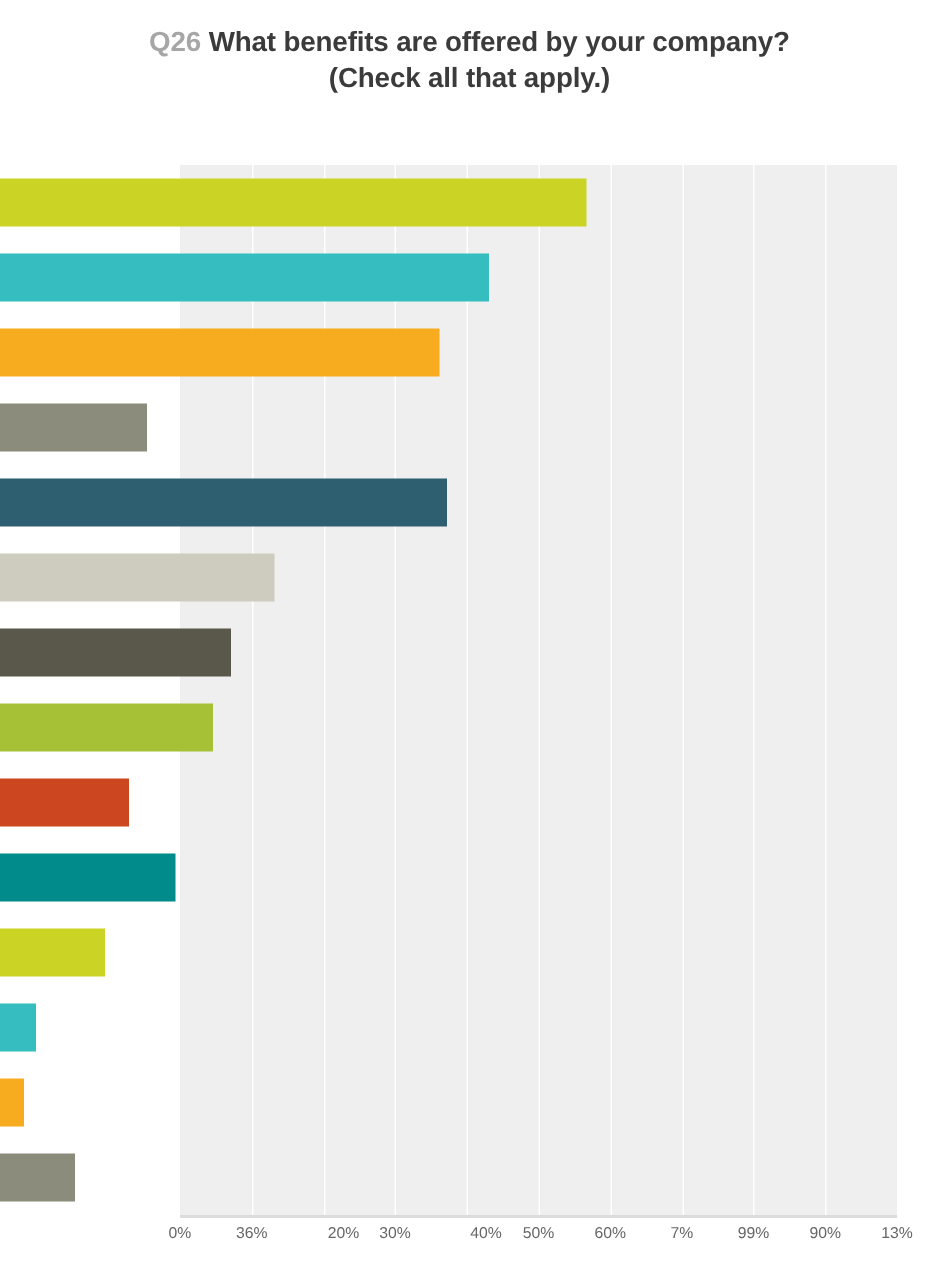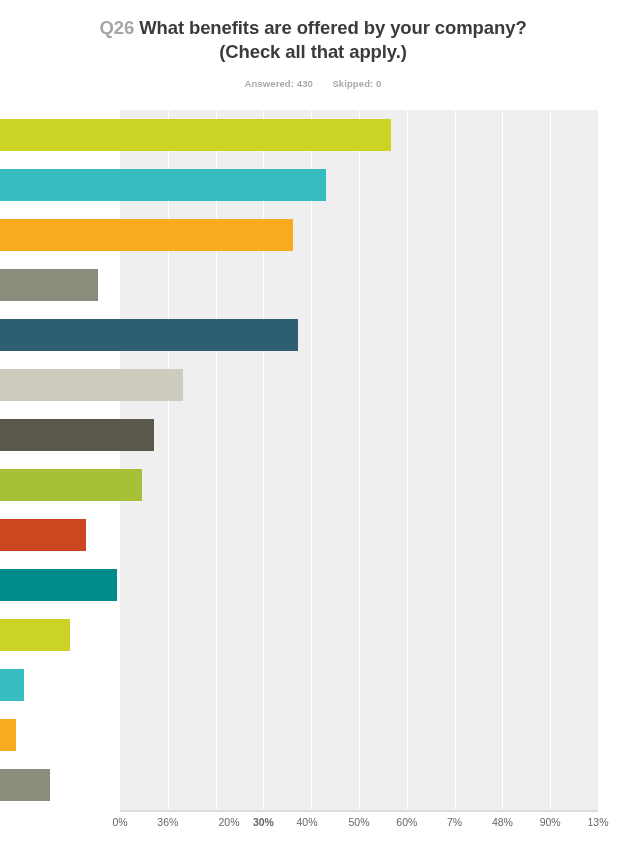--- a/index.html
+++ b/index.html
@@ -116,25 +116,20 @@
 </style>
 </head>
 <body>
 
 <div class="chart-card">
 
   <div class="header">
     <div class="chart-title">
       <span class="qnum">Q26</span>
       <span>What benefits are offered by your company? (Check all that apply.)</span>
-    </div>
-    <div class="submeta">
-      <span>Answered: 430</span>
-      <span class="gap"></span>
-      <span>Skipped: 0</span>
     </div>
   </div>
 
   <div class="plot-wrap">
     <div class="plot">
       <div class="gridlines" id="gridlines">
           <div class="gridline" style="left: 47.8px;"></div>
           <div class="gridline" style="left: 95.6px;"></div>
           <div class="gridline" style="left: 143.4px;"></div>
           <div class="gridline" style="left: 191.2px;"></div>
@@ -188,24 +183,24 @@
           <div class="bar" title="Daycare facilities: 3.3%" style="width: 15.774px; background: rgb(247, 172, 31);"></div>
         </div>
         <div class="row" style="top: 650px;">
           <div class="bar" title="N/A: 10.5%" style="width: 50.19px; background: rgb(139, 140, 124);"></div>
         </div>
       </div>
     <div class="xaxis" id="xaxis">
         <div class="xtick" style="left: 0px;">0%</div>
         <div class="xtick" style="left: 47.8px;">36%</div>
         <div class="xtick" style="left: 109px;">20%</div>
-        <div class="xtick" style="left: 143.4px; font-weight: bold;">30%</div>
-        <div class="xtick" style="left: 187px;">40%</div>
+        <div class="xtick" style="left: 143.4px;">30%</div>
+        <div class="xtick" style="left: 204px;">40%</div>
         <div class="xtick" style="left: 239px; text-align: center;">50%</div>
         <div class="xtick" style="left: 286.8px; text-align: center;">60%</div>
         <div class="xtick" style="left: 334.6px;">7%</div>
-        <div class="xtick" style="left: 382.4px;">48%</div>
+        <div class="xtick" style="left: 382.4px;">99%</div>
         <div class="xtick" style="left: 430.2px;">90%</div>
         <div class="xtick" style="left: 478px;">13%</div>
       </div>
   </div>
 
 </div>
 
 </body></html>

